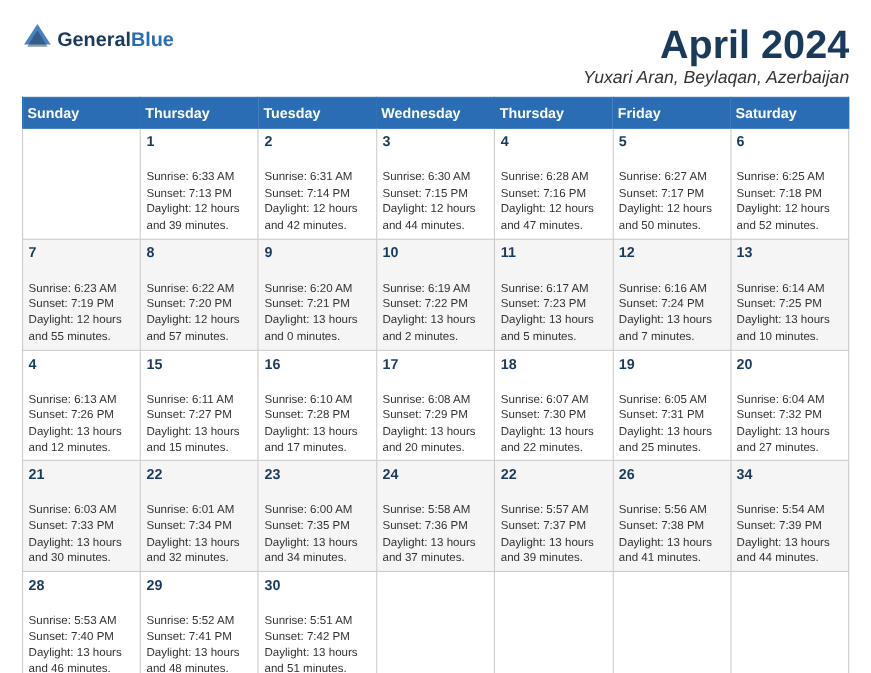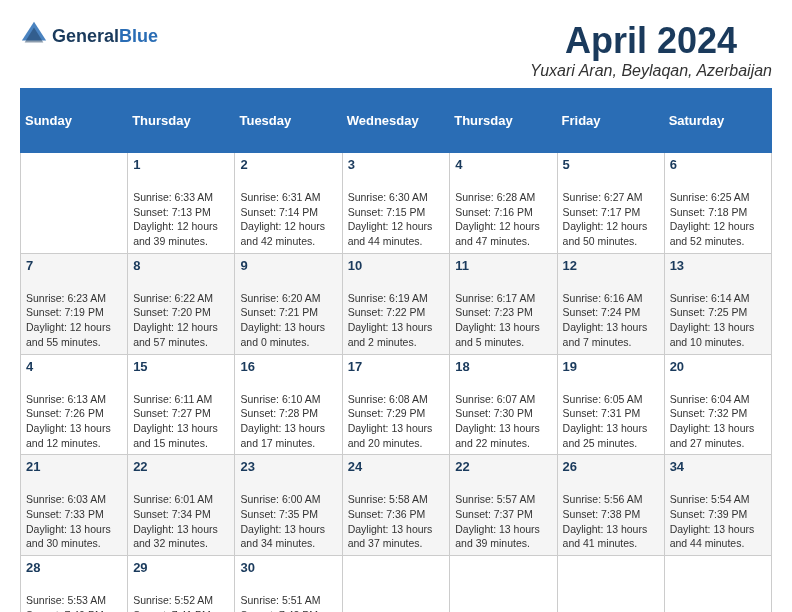--- a/index.html
+++ b/index.html
@@ -28,41 +28,41 @@
       line-height: 1.2;
     }
     .logo-blue {
       color: #2a6db5;
     }
     .logo-icon {
       width: 28px;
       height: 28px;
     }
     .title-section {
-      text-align: center;
+      text-align: right;
     }
     .main-title {
       font-size: 36px;
       font-weight: bold;
       color: #1a3a5c;
     }
     .subtitle {
       font-size: 16px;
       color: #333;
       font-style: italic;
     }
     .calendar-table {
       width: 100%;
       border-collapse: collapse;
       font-size: 11px;
     }
     .calendar-table th {
       background-color: #2a6db5;
       color: #fff;
-      padding: 24px 4px;
+      padding: 6px 4px;
       text-align: left;
       font-size: 13px;
       font-weight: bold;
       border: 1px solid #2a6db5;
     }
     .calendar-table td {
       border: 1px solid #ccc;
       vertical-align: top;
       padding: 4px 5px;
       width: 108px;

